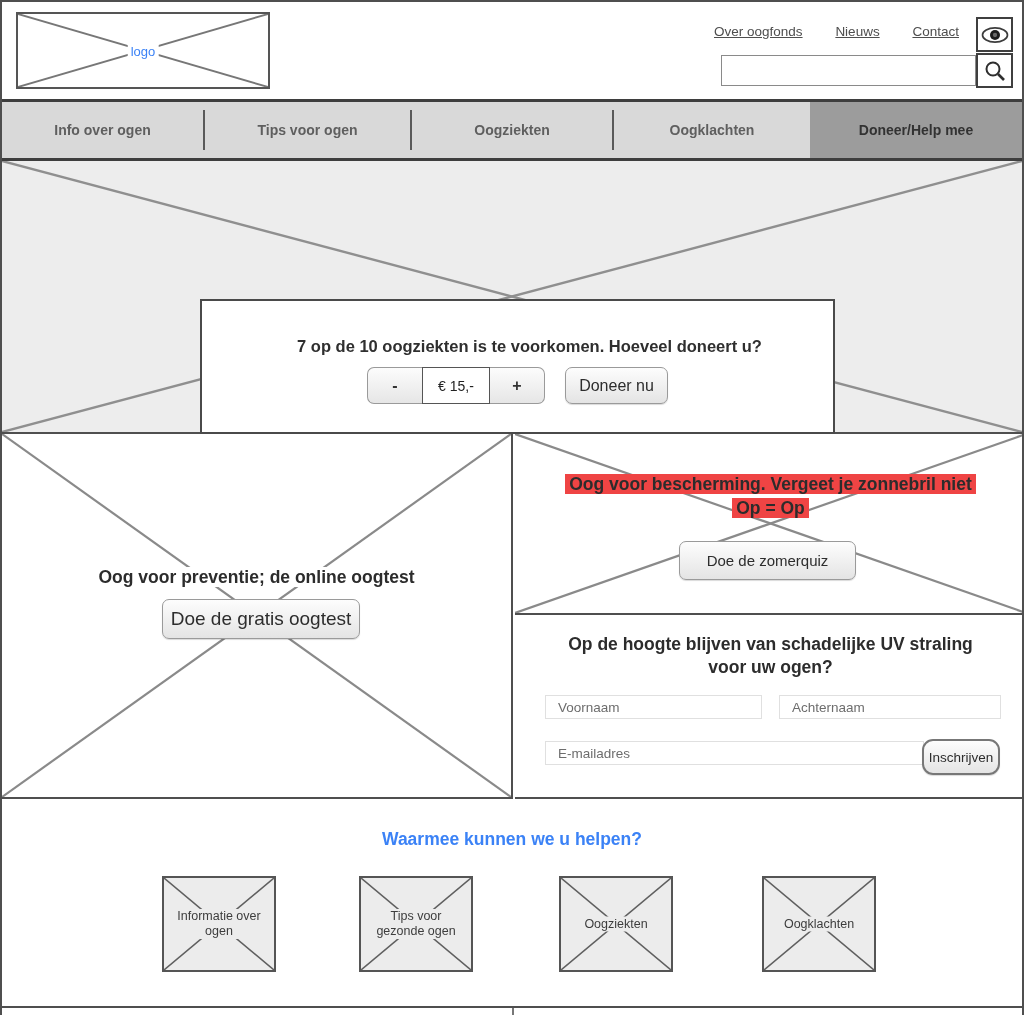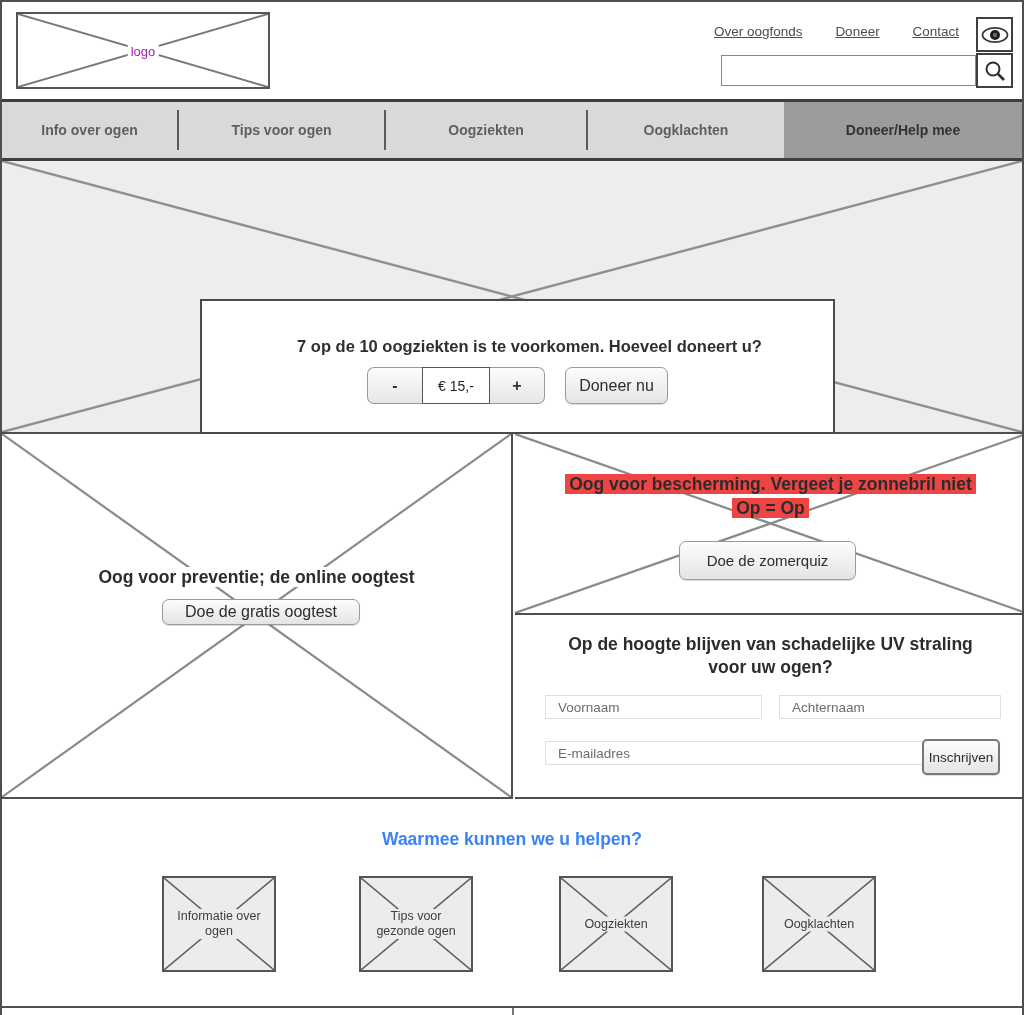--- a/index.html
+++ b/index.html
@@ -11,21 +11,21 @@
   }
   
   .header { position:absolute; left:0; top:0; width:100%; height:97px; background:#fff; }
   .logo-box {
     position:absolute; left:14px; top:10px; width:254px; height:77px;
     border:2px solid #555; background:#fff;
   }
   .logo-box svg { position:absolute; left:0; top:0; width:100%; height:100%; }
   .logo-label {
     position:absolute; left:50%; top:50%; transform:translate(-50%,-50%);
-    background:#fff; padding:0 3px; font-size:13px; color:#a21caf;
+    background:#fff; padding:0 3px; font-size:13px; color:#3b82f6;
   }
   .top-links { position:absolute; top:22px; left:712px; width:245px; display:flex; justify-content:space-between;gap:32px; }
   .top-link { font-size:13.5px; color:#4e4e4e; text-decoration:underline; white-space:nowrap; cursor:pointer; }
   .eye-btn {
     position:absolute; left:974px; top:15px; width:37px; height:35px;
     border:2px solid #3f3f3f; background:#fff; display:flex; align-items:center; justify-content:center;
   }
   .search-input {
     position:absolute; left:719px; top:53px; width:255px; height:31px;
     border:1.5px solid #8a8a8a; background:#fff; font-size:13px; padding:0 8px; color:#333; outline:none;
@@ -81,21 +81,21 @@
   .panel-left {
     position:absolute; left:0; top:432px; width:511px; height:365px;
     background:#fff; border-right:2px solid #4f4f4f; border-bottom:2px solid #4f4f4f;
   }
   .panel-left svg.xlines, .panel-righttop svg.xlines { position:absolute; left:0; top:0; width:100%; height:100%; }
   .left-heading {
     position:absolute; top:133px; width:100%; text-align:center;
     font-weight:bold; font-size:17.5px; color:#2c2c2c;
   }
   .left-heading span { background:#fff; padding:0 4px; }
-  .oogtest-btn { position:absolute; left:160px; top:165px; width:198px; height:26px; font-size:16px; }
+  .oogtest-btn { position:absolute; left:160px; top:165px; width:198px; height:40px; font-size:19px; }
   .panel-righttop {
     position:absolute; left:513px; top:432px; width:511px; height:181px;
     background:#fff; border-bottom:2px solid #4f4f4f;
   }
   .right-heading {
     position:absolute; top:38px; width:100%; text-align:center;
     font-weight:bold; font-size:17.5px; color:#2c2c2c; line-height:24px;
   }
   .right-heading span { background:#ef4444; padding:0 4px; }
   .zomerquiz-btn { position:absolute; left:164px; top:107px; width:177px; height:39px; font-size:15px; }
@@ -110,21 +110,21 @@
   .form-input {
     position:absolute; height:24px; border:1px solid #e0e0e0; background:#fff;
     font-size:13.5px; color:#555; padding:0 12px; outline:none;
   }
   .form-input::placeholder { color:#6d6d6d; opacity:1; }
   .in-voornaam  { left:30px;  top:80px;  width:217px; }
   .in-achternaam{ left:264px; top:80px;  width:222px; }
   .in-email     { left:30px;  top:126px; width:379px; }
   .inschrijven-btn {
     position:absolute; left:407px; top:124px; width:78px; height:36px;
-    font-size:13.5px; border:2px solid #777; border-radius:5px;
+    font-size:13.5px; border:2px solid #777; border-radius:11px;
   }
   
   .help {
     position:absolute; left:0; top:797px; width:100%; height:209px;
     background:#fff; border-bottom:2px solid #4f4f4f;
   }
   .help-heading { margin-top:30px; text-align:center; font-weight:bold; font-size:17.5px; color:#3b82f6; }
   .tile {
     position:absolute; top:77px; width:114px; height:96px;
     background:#ececec; border:2px solid #555; cursor:pointer;
@@ -149,21 +149,21 @@
     <div class="logo-box">
       <svg viewBox="0 0 254 77" preserveAspectRatio="none">
         <line x1="0" y1="0" x2="254" y2="77" stroke="#777" stroke-width="2"></line>
         <line x1="254" y1="0" x2="0" y2="77" stroke="#777" stroke-width="2"></line>
       </svg>
       <span class="logo-label">logo</span>
     </div>
 
     <div class="top-links">
       <span class="top-link">Over oogfonds</span>
-      <span class="top-link">Doneer</span>
+      <span class="top-link">Nieuws</span>
       <span class="top-link">Contact</span>
     </div>
 
     <div class="eye-btn">
       <svg width="30" height="20" viewBox="0 0 36 22">
         <ellipse cx="18" cy="11" rx="15" ry="8.5" fill="none" stroke="#3c3c3c" stroke-width="2"></ellipse>
         <circle cx="18" cy="11" r="6" fill="#1d1d1d"></circle>
         <circle cx="18" cy="11" r="2.6" fill="#6a6a6a"></circle>
       </svg>
     </div>
@@ -172,21 +172,21 @@
 
     <div class="search-btn">
       <svg width="24" height="24" viewBox="0 0 24 24">
         <circle cx="10" cy="10" r="6.5" fill="none" stroke="#2e2e2e" stroke-width="2"></circle>
         <line x1="15" y1="15" x2="21" y2="21" stroke="#2e2e2e" stroke-width="2.6"></line>
       </svg>
     </div>
   </div>
 
   <div class="nav">
-    <div class="nav-item" style="width:175px">Info over ogen</div>
+    <div class="nav-item" style="width:201px">Info over ogen</div>
     <div class="nav-sep"></div>
     <div class="nav-item" style="width:205px">Tips voor ogen</div>
     <div class="nav-sep"></div>
     <div class="nav-item" style="width:200px">Oogziekten</div>
     <div class="nav-sep"></div>
     <div class="nav-item" style="width:196px">Oogklachten</div>
     <div class="nav-item active" style="flex:1">Doneer/Help mee</div>
   </div>
 
   <div class="hero">

